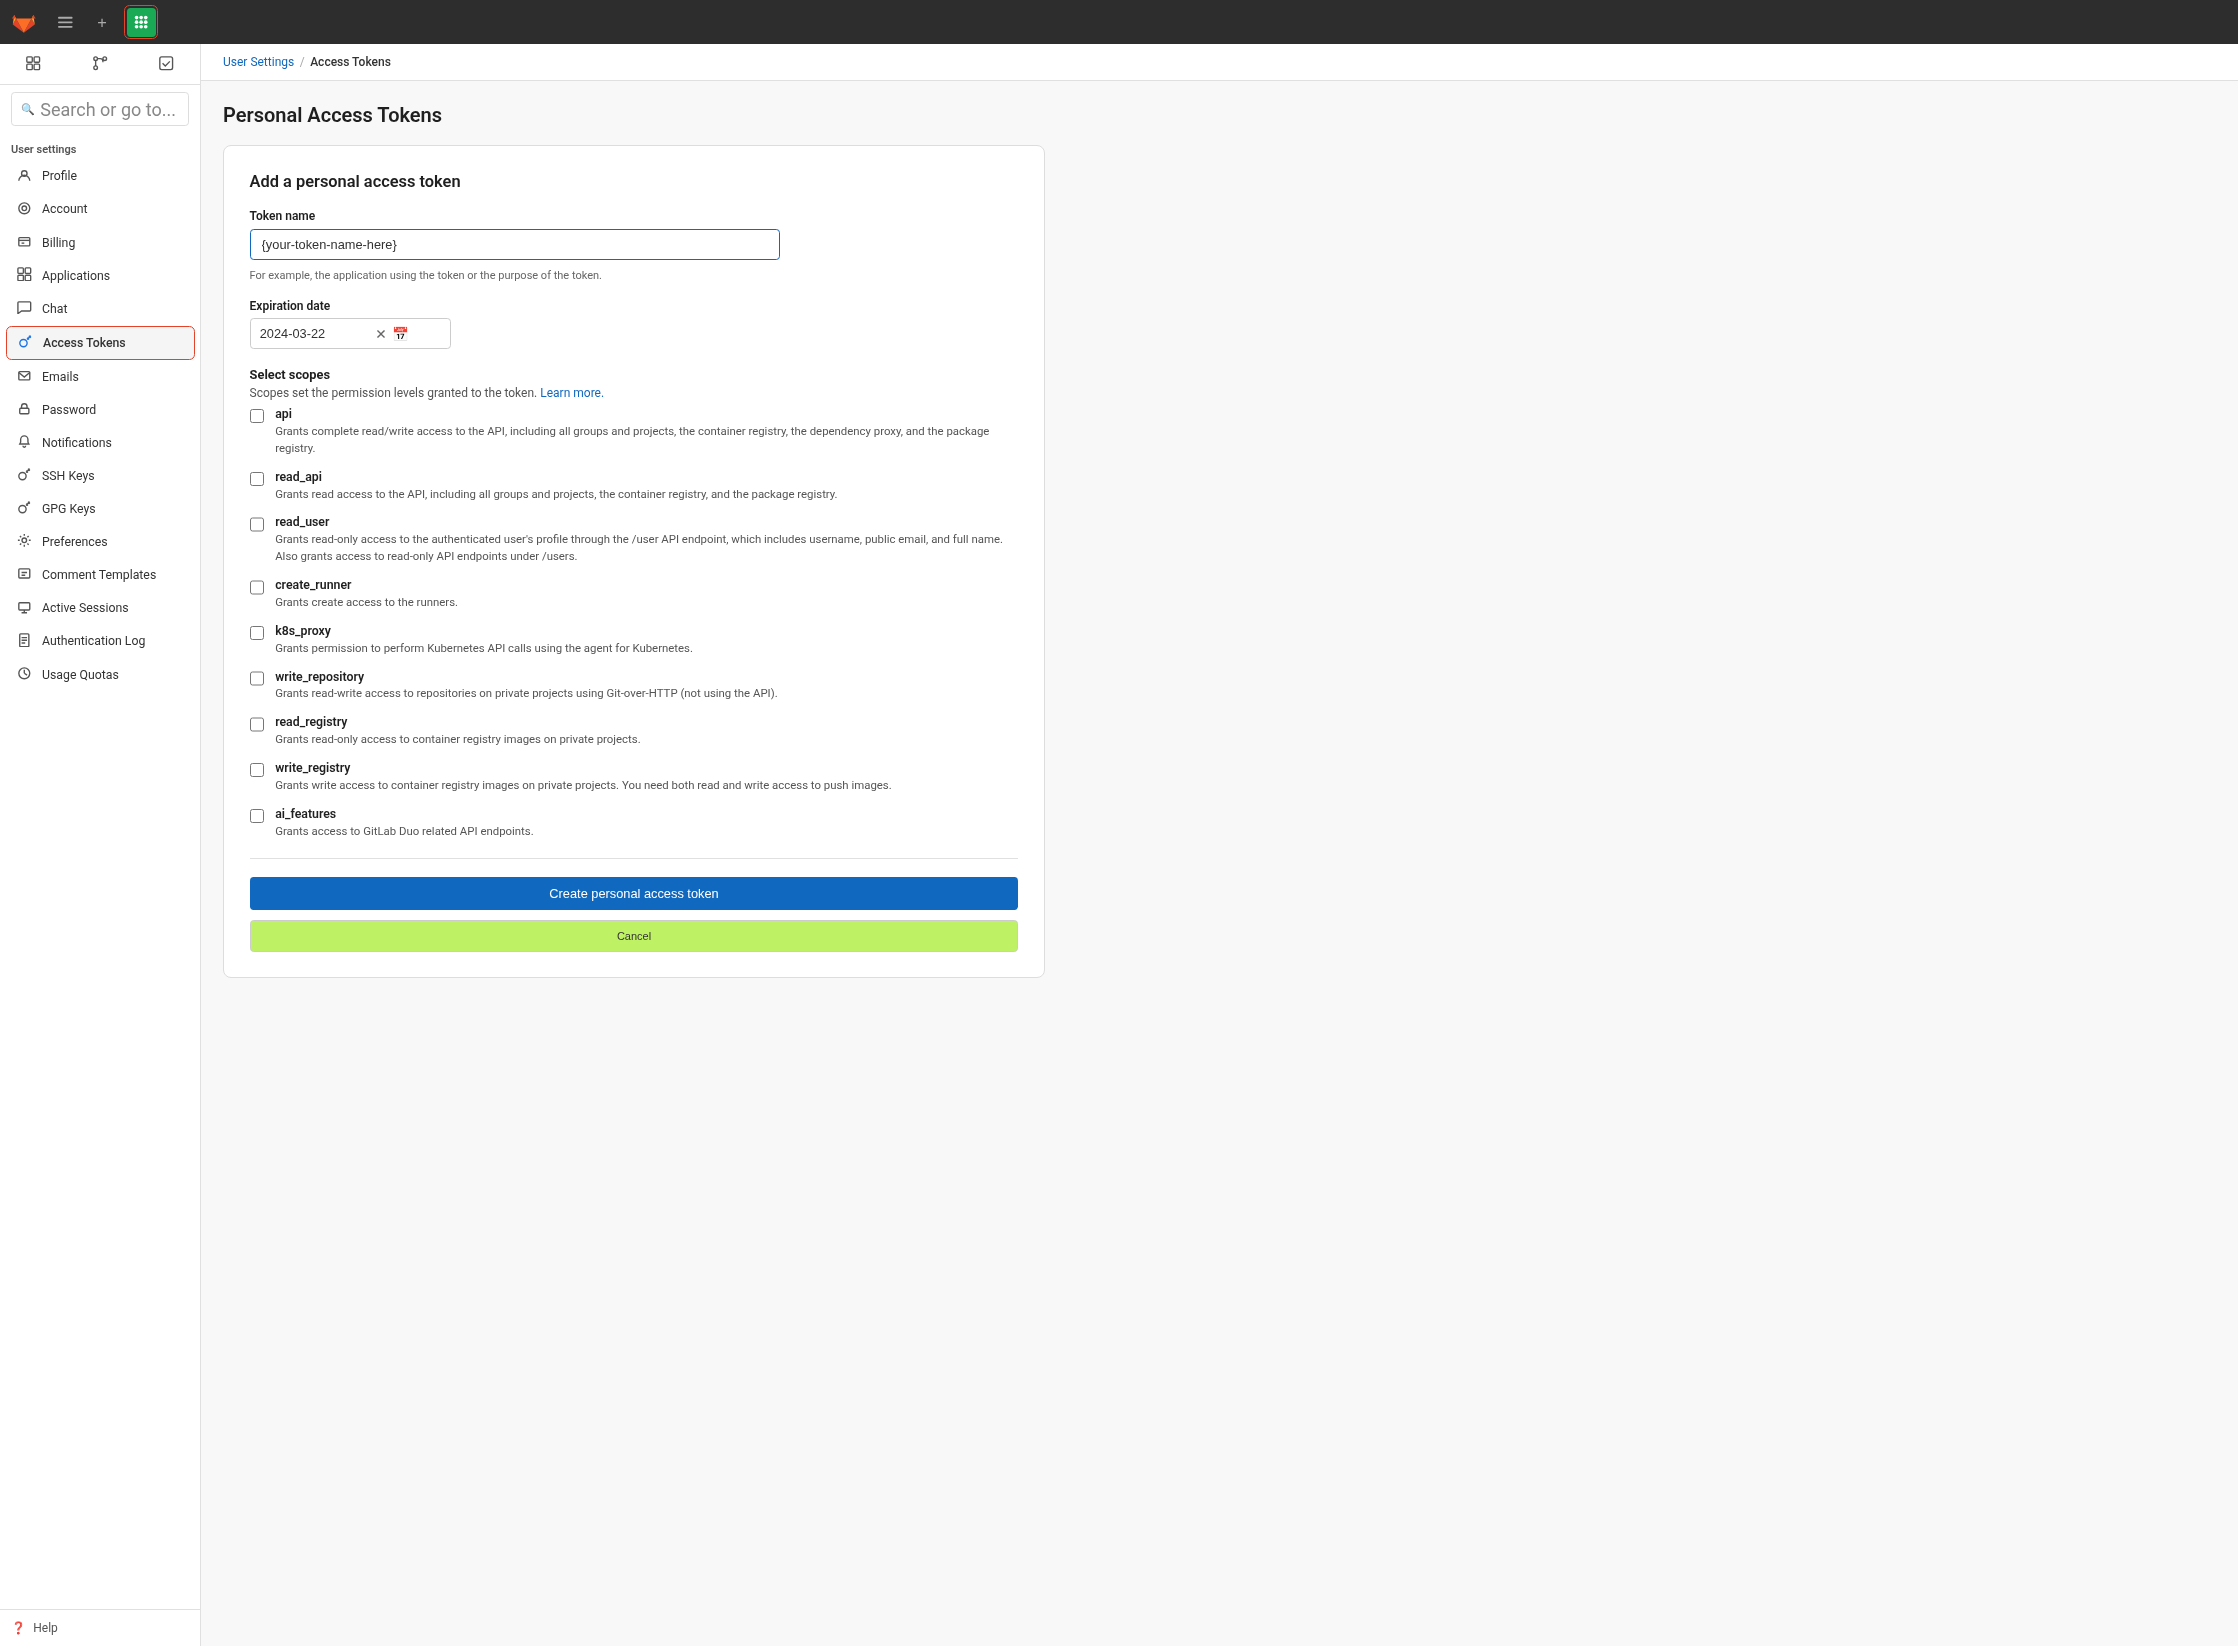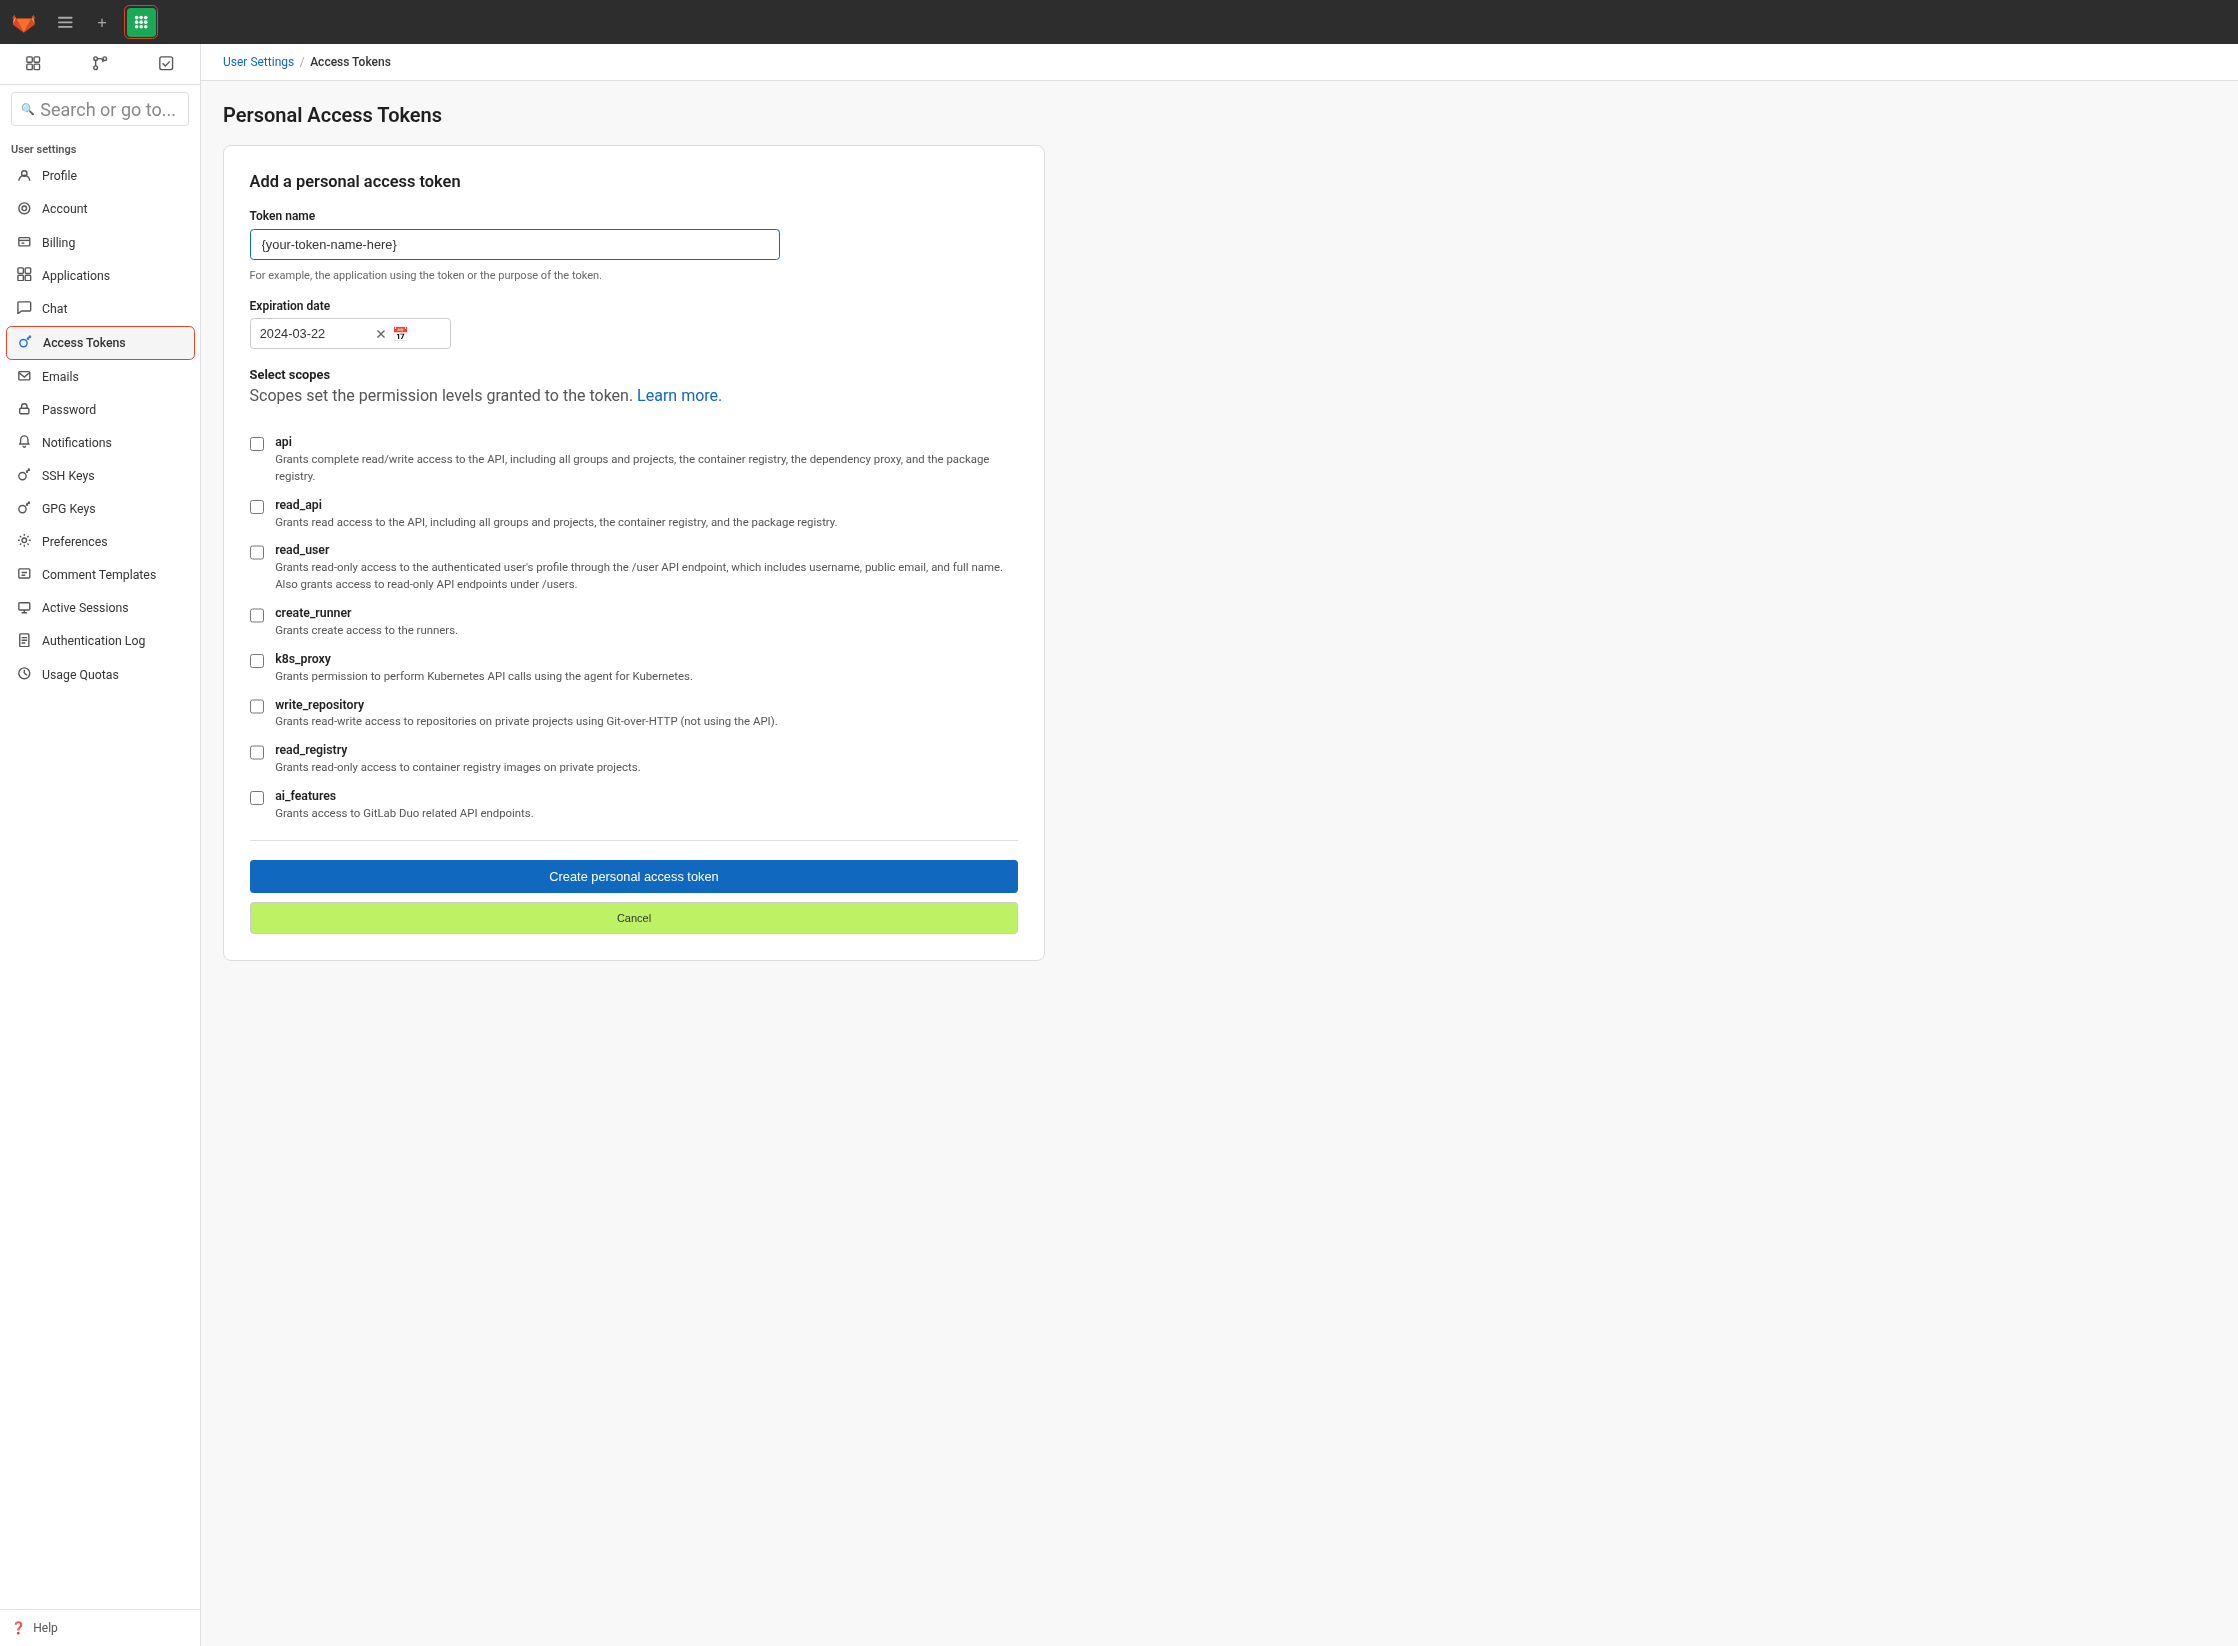--- a/index.html
+++ b/index.html
@@ -41,21 +41,21 @@
     .form-label { font-size: 12px; font-weight: 600; margin-bottom: 5.5px; display: block; color: #1f1f1f; }
     .form-input { width: 100%; max-width: 530px; padding: 7.3px 11px; border: 1.8px solid #1068bf; border-radius: 3.7px; font-size: 12.8px; outline: none; color: #333; }
     .form-hint { font-size: 11px; color: #666; margin-top: 9px; }
 
     .date-field { display: flex; align-items: center; gap: 5.5px; max-width: 201px; border: 0.9px solid #ccc; border-radius: 3.7px; padding: 6.4px 9.1px; }
     .date-field input { border: none; outline: none; font-size: 12.8px; color: #333; width: 119px; }
     .date-icon-btn { background: none; border: none; cursor: pointer; color: #666; font-size: 13.7px; display: flex; align-items: center; }
 
     .scopes-section { margin-top: 18.3px; }
     .scopes-title { font-size: 12.8px; font-weight: 700; margin-bottom: 3.7px; color: #1f1f1f; }
-    .scopes-subtitle { font-size: 16px; color: #555; margin-bottom: 30px; }
+    .scopes-subtitle { font-size: 12px; color: #555; margin-bottom: 7px; }
     .scopes-subtitle a { color: #1068bf; text-decoration: none; }
 
     .scope-row { display: flex; gap: 11px; margin-bottom: 12.8px; align-items: flex-start; }
     .scope-checkbox { width: 14.6px; height: 14.6px; margin-top: 1.8px; flex-shrink: 0; cursor: pointer; accent-color: #1068bf; }
     .scope-content { flex: 1; }
     .scope-name { font-size: 12.3px; font-weight: 600; color: #1f1f1f; margin-bottom: 1.8px; }
     .scope-desc { font-size: 11.4px; color: #555; line-height: 1.5; }
 
     .divider { border: none; border-top: 0.9px solid #e0e0e0; margin: 18.3px 0; }
 
@@ -349,20 +349,27 @@
     </div>
   </div>
               <div class="scope-row">
     <input type="checkbox" class="scope-checkbox" id="scope_7" style="">
     <div class="scope-content">
       <div class="scope-name">read_registry</div>
       <div class="scope-desc">Grants read-only access to container registry images on private projects.</div>
     </div>
   </div>
               <div class="scope-row">
+    <input type="checkbox" class="scope-checkbox" id="scope_8" style="">
+    <div class="scope-content">
+      <div class="scope-name">write_registry</div>
+      <div class="scope-desc">Grants write access to container registry images on private projects. You need both read and write access to push images.</div>
+    </div>
+  </div>
+              <div class="scope-row">
     <input type="checkbox" class="scope-checkbox" id="scope_9" style="">
     <div class="scope-content">
       <div class="scope-name">ai_features</div>
       <div class="scope-desc">Grants access to GitLab Duo related API endpoints.</div>
     </div>
   </div>
             </div>
         </div>
 
         <hr class="divider">

